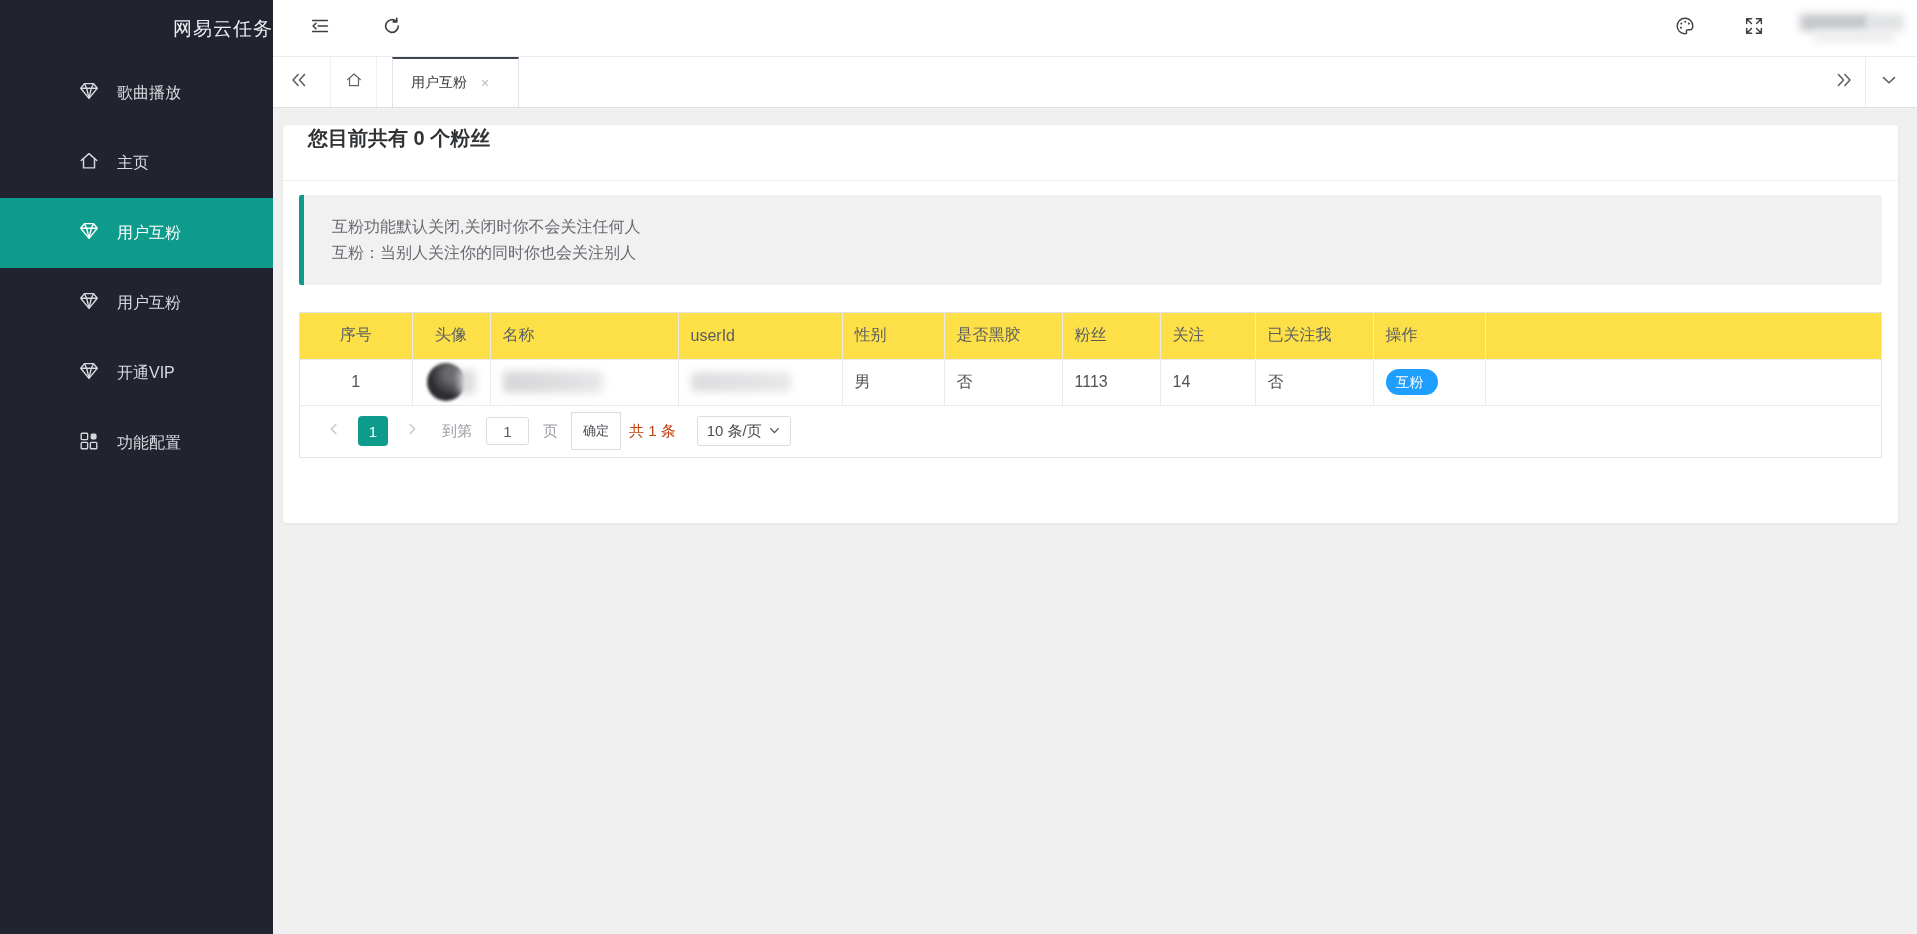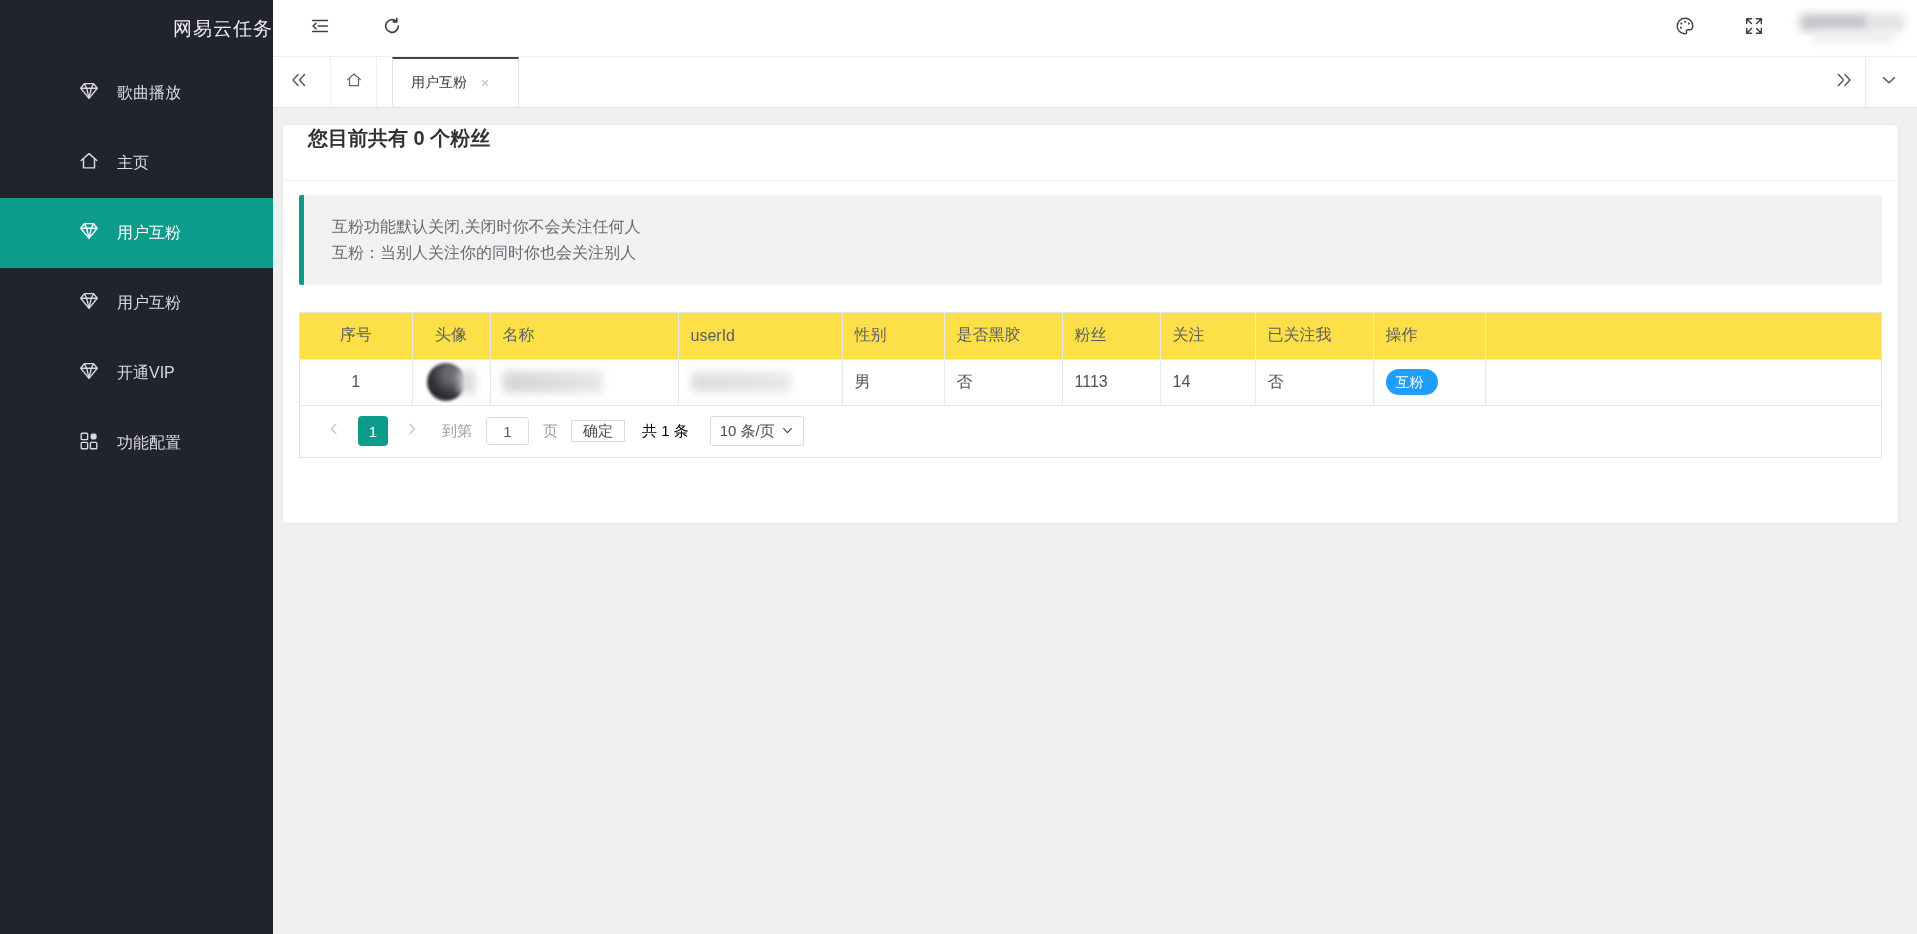--- a/index.html
+++ b/index.html
@@ -65,22 +65,22 @@
   .blur-bar.light { height:20px; background:linear-gradient(90deg,#dddddf,#e8e8ea); }
   .pill-btn { display:inline-block; min-width:52px; height:26px; line-height:26px; text-align:left; background:#1e9fff; color:#fff; font-size:14px; border:none; border-radius:13px; cursor:pointer; font-family:inherit; padding:0 10px; }
 
   .pager { height:51px; display:flex; align-items:center; padding-left:26px; background:#fff; }
   .pg-arrow { color:#c4c6cc; display:flex; align-items:center; cursor:pointer; }
   .pg-arrow svg { width:16px; height:16px; }
   .pg-current { width:30px; height:30px; margin:0 16px; border-radius:4px; background:#0d9b8b; color:#fff; font-size:15px; display:flex; align-items:center; justify-content:center; cursor:default; }
   .pg-goto-label { margin-left:22px; font-size:15px; color:#9a9da3; }
   .pg-input { width:43px; height:28px; margin-left:14px; border:1px solid #d9dce0; border-radius:3px; text-align:center; font-size:15px; color:#5a5e64; font-family:inherit; }
   .pg-unit { margin-left:14px; font-size:15px; color:#9a9da3; }
-  .pg-confirm { margin-left:13px; height:22px; padding:0 11px; background:#fff; border:1px solid #d9dce0; border-radius:0; font-size:15px; color:#4a4d52; cursor:pointer; font-family:inherit; }
-  .pg-total { margin-left:17px; font-size:15px; color:#000000; }
+  .pg-confirm { margin-left:13px; height:38px; padding:0 11px; background:#fff; border:1px solid #d9dce0; border-radius:0; font-size:13px; color:#4a4d52; cursor:pointer; font-family:inherit; }
+  .pg-total { margin-left:8px; font-size:15px; color:#c2410c; }
   .pg-select { margin-left:21px; height:30px; padding:0 9px; border:1px solid #d9dce0; border-radius:3px; display:flex; align-items:center; font-size:15px; color:#4a4d52; cursor:pointer; background:#fff; }
   .pg-select svg { width:13px; height:13px; margin-left:6px; color:#4a4d52; }
 </style>
 </head>
 <body>
 
 <div class="app">
 
   <aside class="sidebar">
     <div class="sidebar-title">网易云任务</div>

